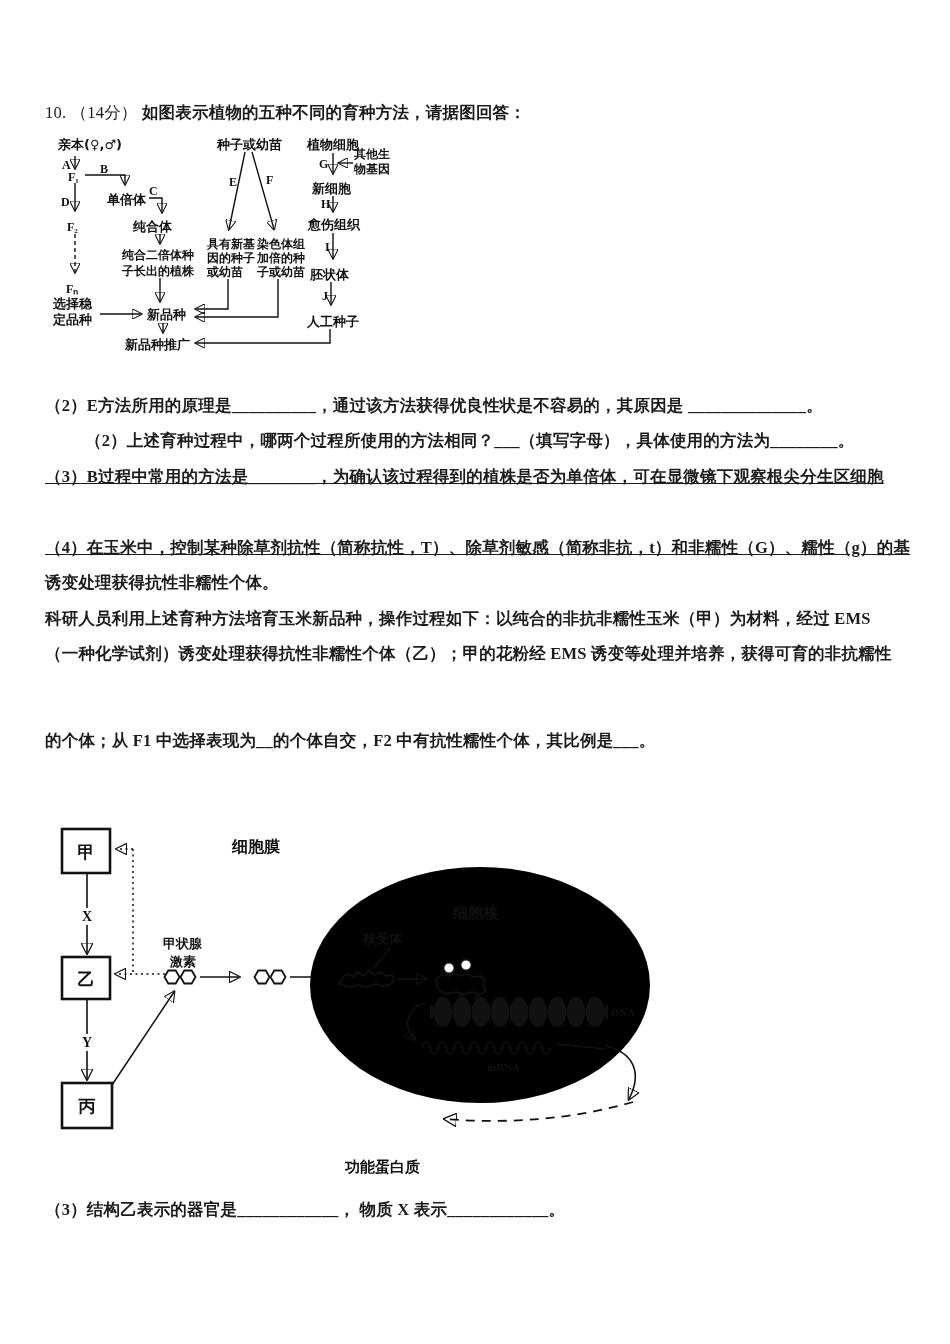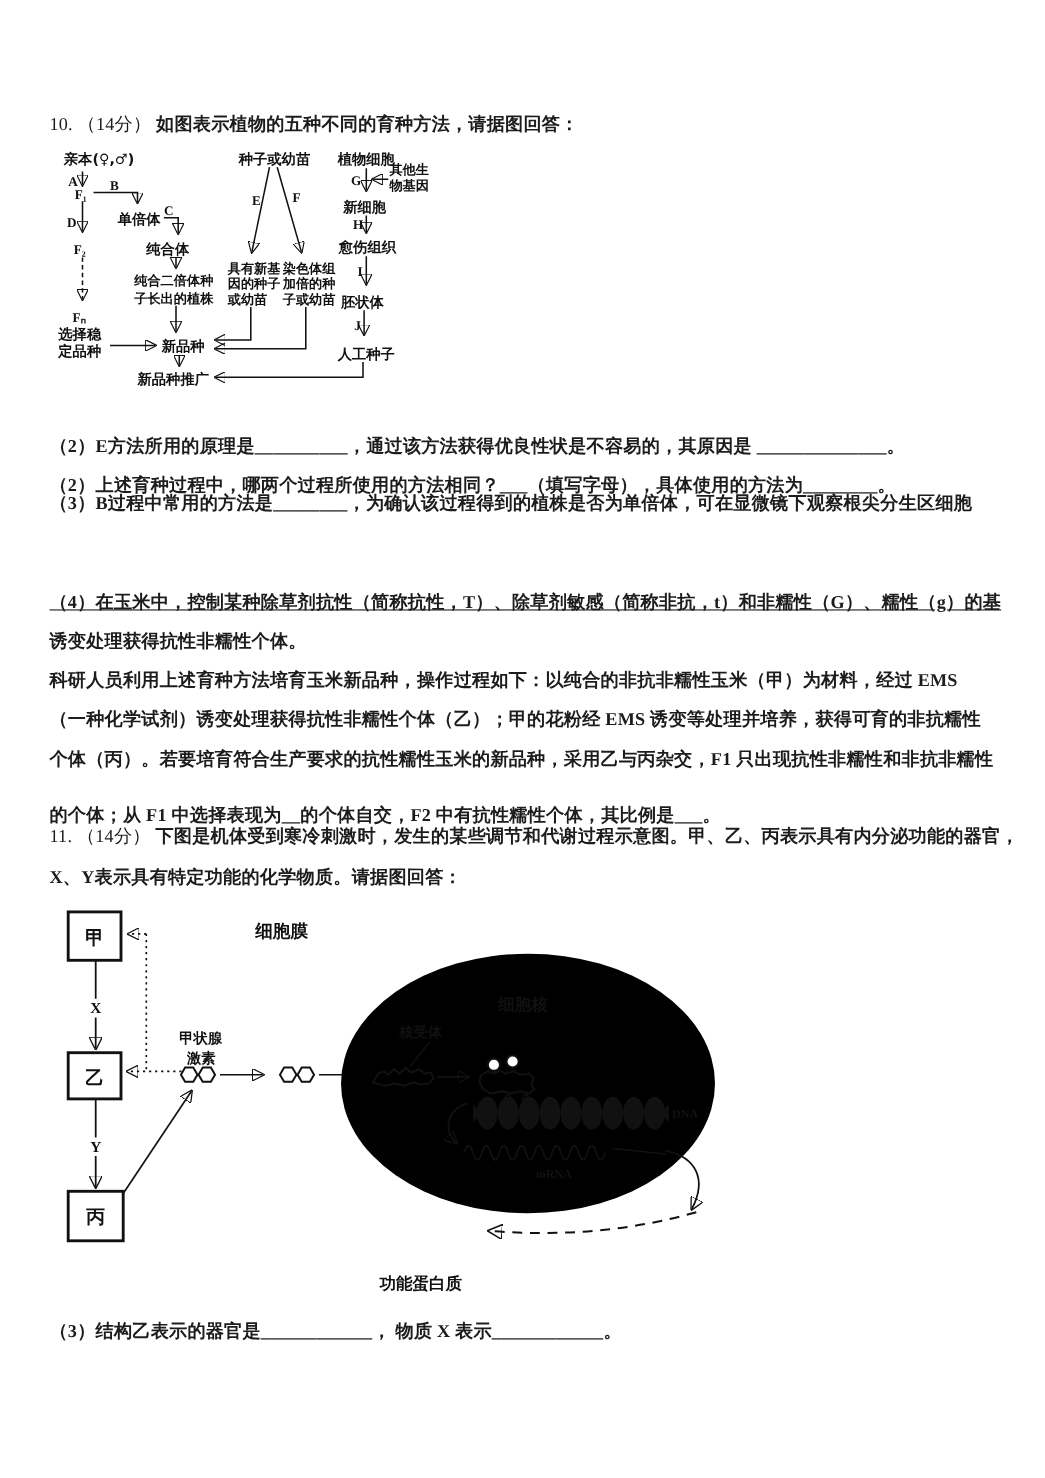--- a/index.html
+++ b/index.html
@@ -86,35 +86,28 @@
       <text class="latin" x="276" y="78" font-size="12">H</text>
       <text x="263" y="99">愈伤组织</text>
       <text class="latin" x="280" y="121" font-size="12">I</text>
       <text x="265" y="149">胚状体</text>
       <text class="latin" x="277" y="170" font-size="12">J</text>
       <text x="262" y="196">人工种子</text>
     </g>
   </svg>
 
   <div class="tline" style="top:396px;">（2）E方法所用的原理是__________，通过该方法获得优良性状是不容易的，其原因是  ______________。</div>
-  <div class="tline" style="top:431px;">（2）上述育种过程中，哪两个过程所使用的方法相同？___（填写字母），具体使用的方法为________。</div>
-  <div class="tline" style="top:448px;">（3）B过程中常用的方法是________，为确认该过程得到的植株是否为单倍体，可在显微镜下观察根尖分生区细胞</div>
+  <div class="tline" style="top:431px;margin-left:40px;">（2）上述育种过程中，哪两个过程所使用的方法相同？___（填写字母），具体使用的方法为________。</div>
+  <div class="tline" style="top:467px;text-decoration:underline;">（3）B过程中常用的方法是________，为确认该过程得到的植株是否为单倍体，可在显微镜下观察根尖分生区细胞</div>
   <div class="tline" style="top:538px;text-decoration:underline;">（4）在玉米中，控制某种除草剂抗性（简称抗性，T）、除草剂敏感（简称非抗，t）和非糯性（G）、糯性（g）的基</div>
   <div class="tline" style="top:573px;">诱变处理获得抗性非糯性个体。</div>
   <div class="tline" style="top:609px;">科研人员利用上述育种方法培育玉米新品种，操作过程如下：以纯合的非抗非糯性玉米（甲）为材料，经过 EMS</div>
   <div class="tline" style="top:644px;">（一种化学试剂）诱变处理获得抗性非糯性个体（乙）；甲的花粉经 EMS 诱变等处理并培养，获得可育的非抗糯性</div>
-  <div class="tline" style="top:680px;">个体（丙）。若要培育符合生产要求的抗性糯性玉米的新品种，采用乙与丙杂交，F1 只出现抗性非糯性和非抗非糯性</div>
   <div class="tline" style="top:715px;margin-top:16px;">的个体；从 F1 中选择表现为__的个体自交，F2 中有抗性糯性个体，其比例是___。</div>
 
-  <div class="tline qhead" style="top:750px;">
-    <span class="num">11.</span>
-    <span class="num">（14分）</span>
-    <span class="bold">下图是机体受到寒冷刺激时，发生的某些调节和代谢过程示意图。甲、乙、丙表示具有内分泌功能的器官，</span>
-  </div>
-  <div class="tline" style="top:788px;font-weight:700;">X、Y表示具有特定功能的化学物质。请据图回答：</div>
 
   <svg style="position:absolute;left:45px;top:818px;" width="632" height="362" viewBox="0 0 632 362">
 
     <rect class="bx" x="17" y="11" width="48" height="44"></rect>
     <rect class="bx" x="17" y="139" width="48" height="42"></rect>
     <rect class="bx" x="17" y="265" width="50" height="45"></rect>
     <text x="41" y="40" text-anchor="middle" font-size="17">甲</text>
     <text x="41" y="167" text-anchor="middle" font-size="17">乙</text>
     <text x="42" y="294" text-anchor="middle" font-size="17">丙</text>
 

